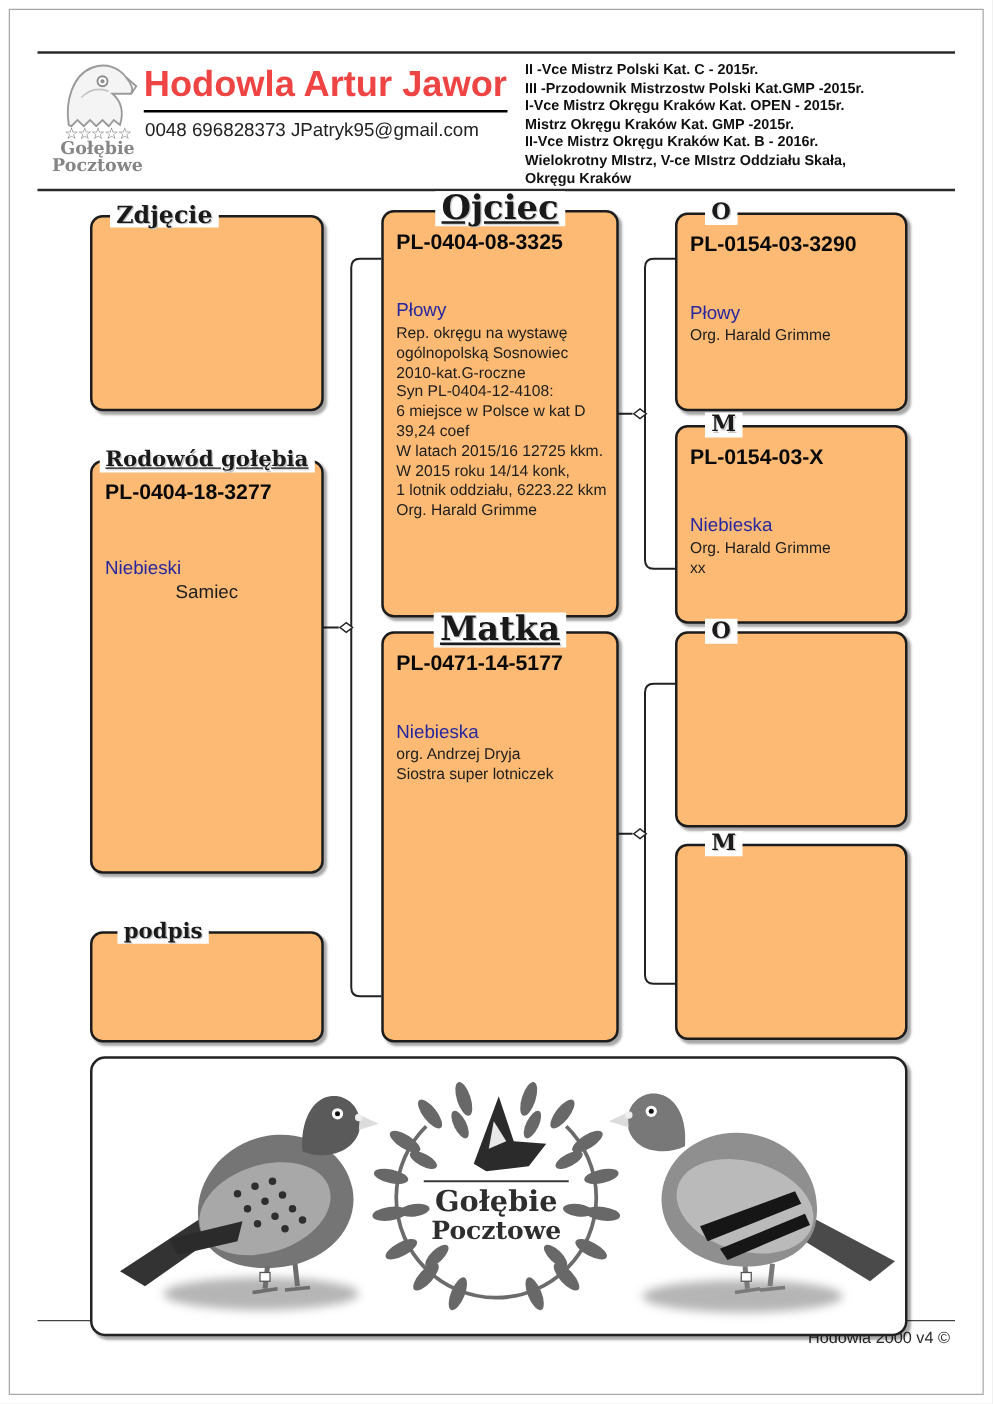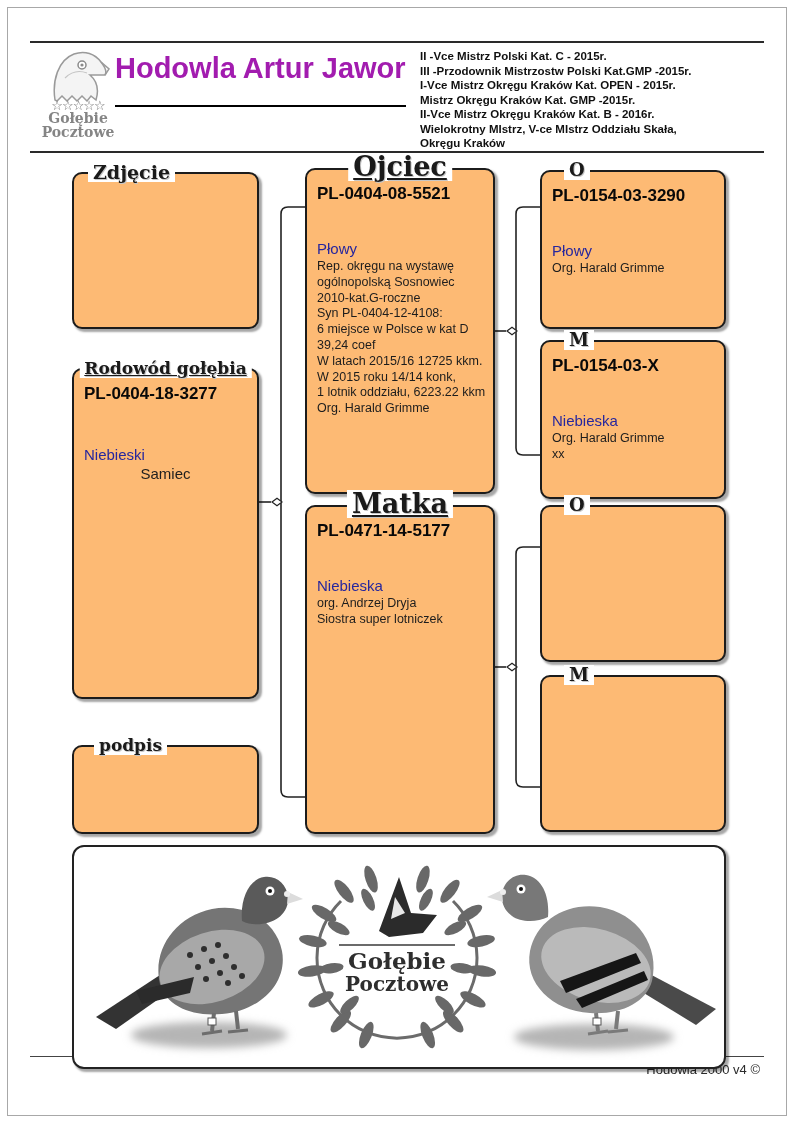--- a/index.html
+++ b/index.html
@@ -9,22 +9,22 @@
     margin:0 auto;
   }
   .page-frame{position:absolute;left:7px;top:7px;right:7px;bottom:7px;border:1px solid #a8a8a8;pointer-events:none;}
   .rule{position:absolute;left:30px;width:734px;height:0;border-top:2px solid #2a2a2a;}
   .rule.thin{border-top-width:1.5px;border-top-color:#444;}
   
   .logo{position:absolute;left:36px;top:48px;width:84px;text-align:center;line-height:11px;}
   .logo-stars{font-size:13px;color:#6f6f6f;letter-spacing:-1px;display:block;margin-top:-2px;}
   .logo-text{font-family:"DejaVu Serif","Liberation Serif",serif;font-weight:bold;font-size:14px;color:#858585;line-height:14px;display:block;}
   .title{
-    position:absolute;left:115px;top:52px;font-size:29px;font-weight:bold;color:#a21caf;
-    border-bottom:2px solid #000;padding-bottom:20px;letter-spacing:0;white-space:nowrap;
+    position:absolute;left:115px;top:52px;font-size:29px;font-weight:bold;color:#ef4444;
+    border-bottom:2px solid #000;padding-bottom:3px;letter-spacing:0;white-space:nowrap;
   }
   .address{position:absolute;left:116px;top:95px;font-size:15px;line-height:19px;color:#222;}
   .achievements{
     position:absolute;right:34px;top:49px;width:340px;text-align:left;
     font-size:11.5px;font-weight:bold;line-height:14.5px;color:#101010;white-space:pre-line;
   }
   
   .box{
     position:absolute;background:#fdba74;border:2px solid #1c1c1c;border-radius:10px;
     box-shadow:2.5px 2.5px 2px rgba(0,0,0,0.35);z-index:2;
@@ -70,20 +70,21 @@
       <path d="M56,14 L64,21 L60,27" fill="none" stroke="#9a9a9a" stroke-width="1.5"></path>
       <path d="M20,30 C26,24 34,22 42,25" fill="none" stroke="#c4c4c4" stroke-width="1.2"></path>
     </svg>
     <span class="logo-stars">☆☆☆☆☆</span>
     <span class="logo-text">Gołębie</span>
     <span class="logo-text">Pocztowe</span>
   </div>
 
   <div class="title">Hodowla Artur Jawor</div>
   <div class="address">
+    <div>0048 696828373 JPatryk95@gmail.com</div>
   </div>
 
   <div class="achievements">II -Vce Mistrz Polski Kat. C - 2015r.
 III -Przodownik Mistrzostw Polski Kat.GMP -2015r.
 I-Vce Mistrz Okręgu Kraków Kat. OPEN - 2015r.
 Mistrz Okręgu Kraków Kat. GMP -2015r.
 II-Vce Mistrz Okręgu Kraków Kat. B - 2016r.
 Wielokrotny MIstrz, V-ce MIstrz  Oddziału Skała,
 Okręgu Kraków</div>
 
@@ -118,21 +119,21 @@
     <div class="color-line" style="margin-top:42px;">Niebieski</div>
     <div class="sex-line">Samiec</div>
   </div>
 
   <div class="box" style="left:72px;top:745px;width:183px;height:85px;">
     <span class="legend small-left">podpis</span>
   </div>
 
   <div class="box" style="left:305px;top:168px;width:186px;height:322px;">
     <span class="legend center big">Ojciec</span>
-    <div class="ring">PL-0404-08-5521</div>
+    <div class="ring">PL-0404-08-3325</div>
     <div class="color-line">Płowy</div>
     <div class="notes">Rep. okręgu na wystawę
 ogólnopolską Sosnowiec
 2010-kat.G-roczne
 Syn PL-0404-12-4108:
 6 miejsce w Polsce w kat D
 39,24 coef
 W latach 2015/16 12725 kkm.
 W 2015 roku 14/14 konk,
 1 lotnik oddziału, 6223.22 kkm

